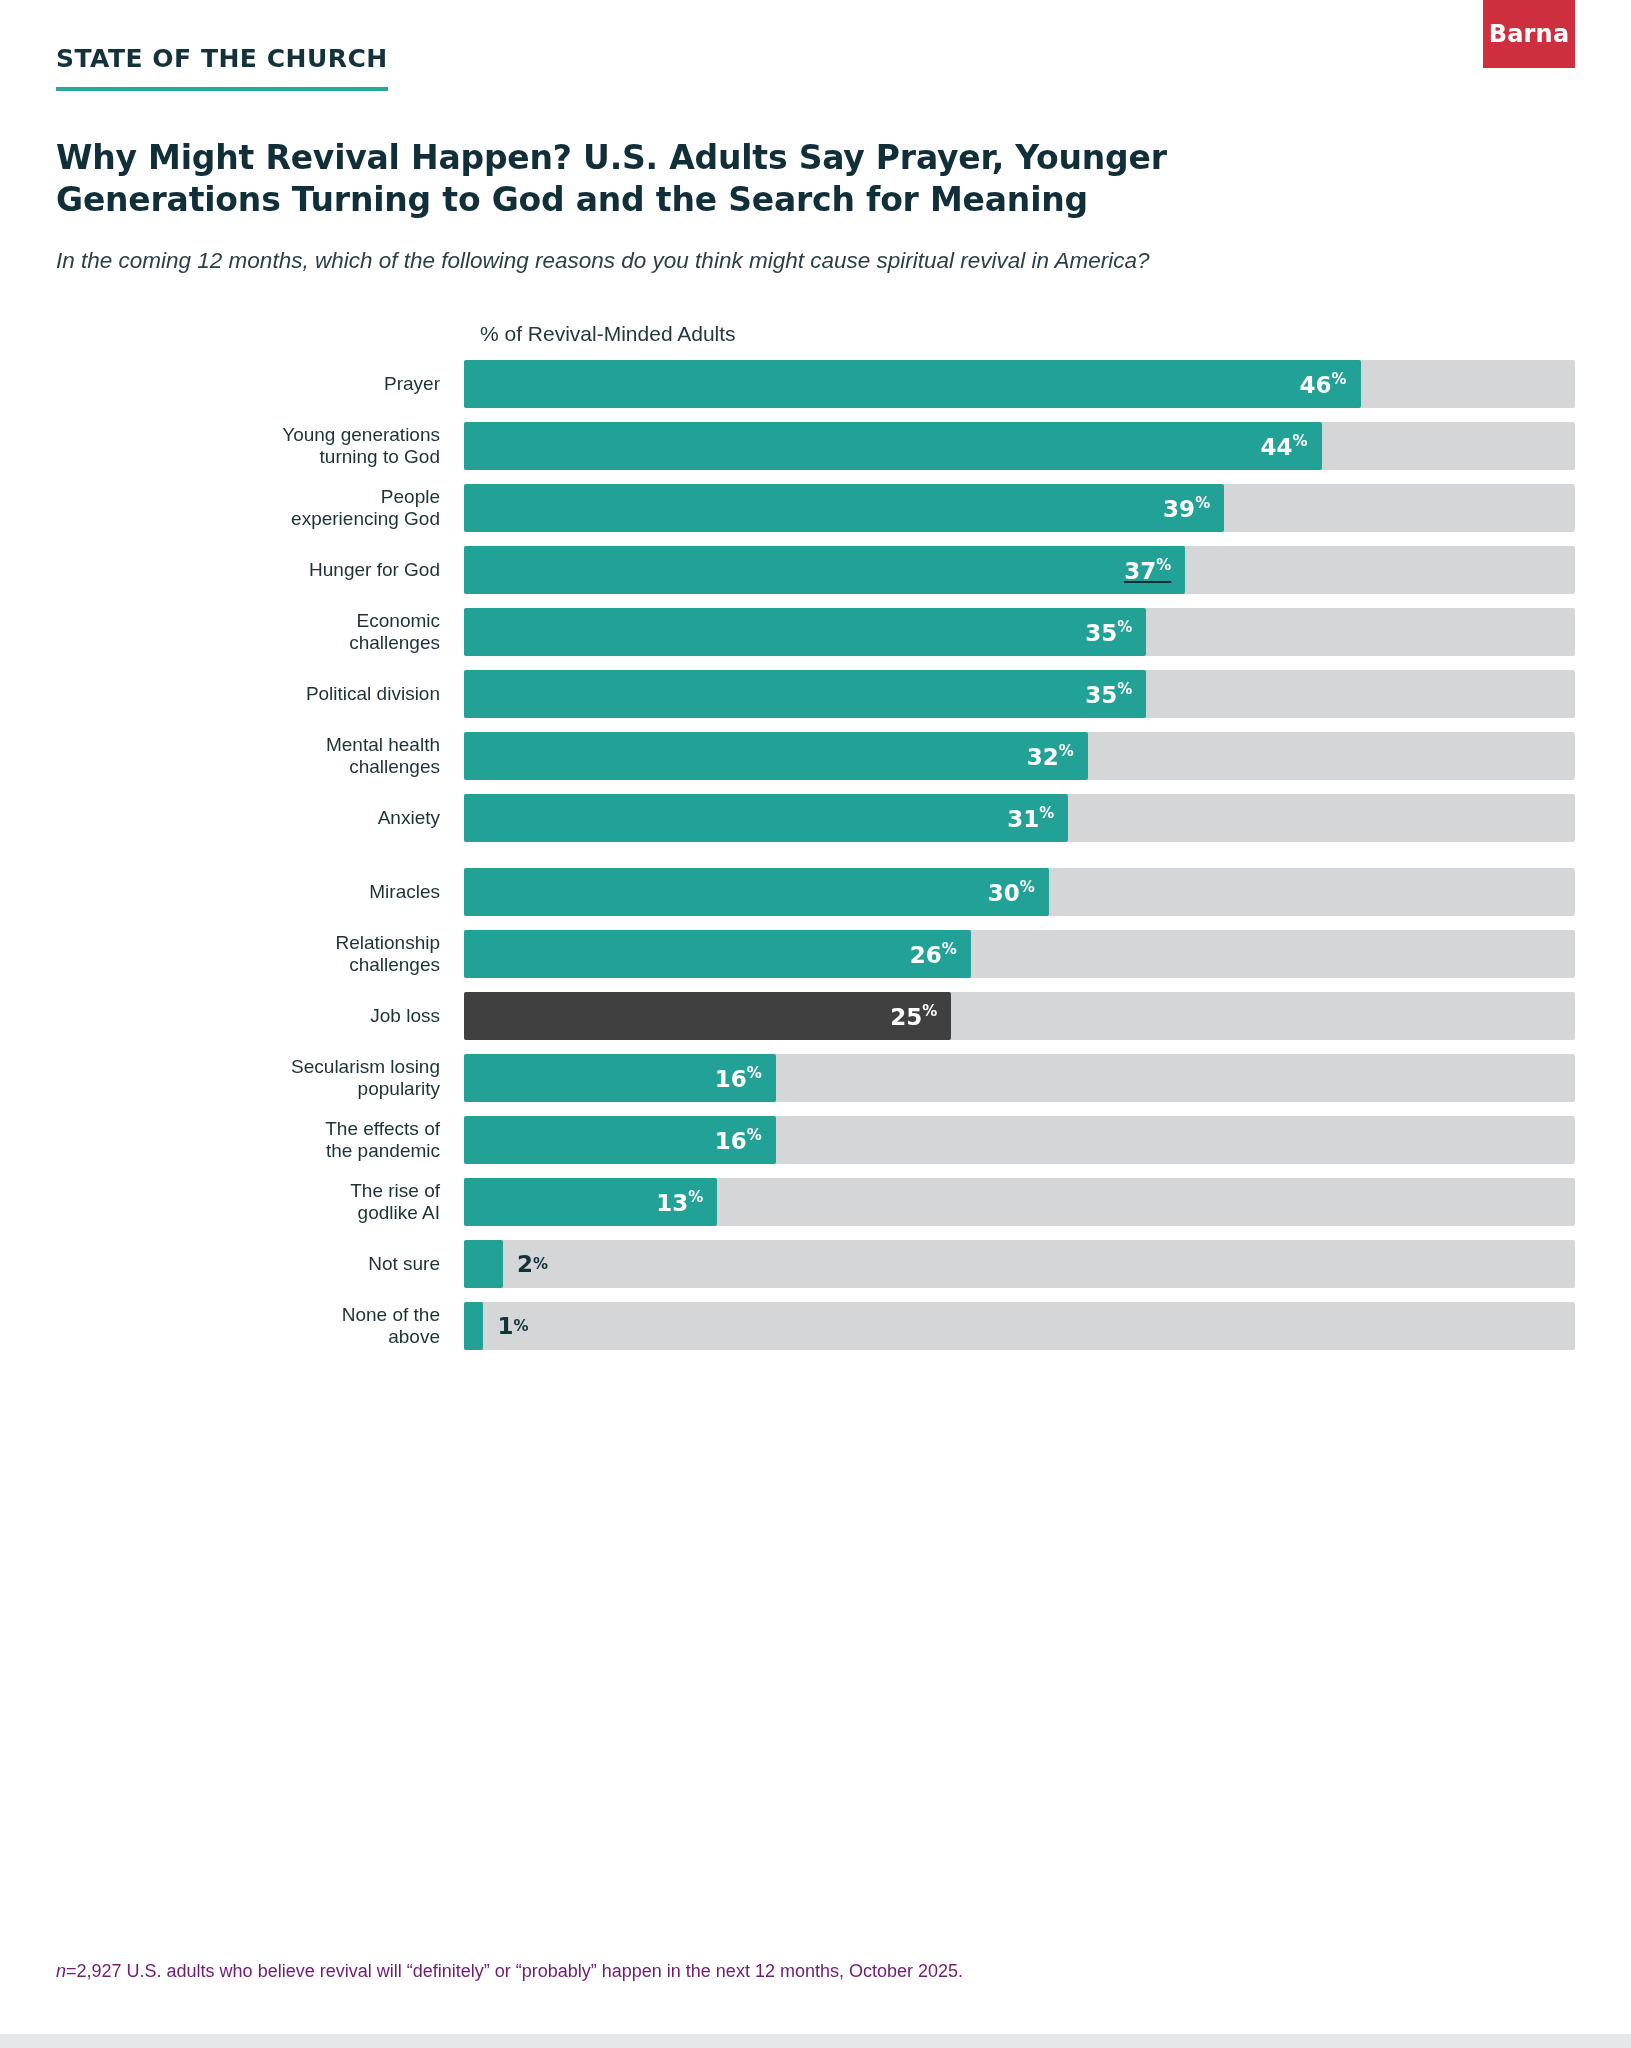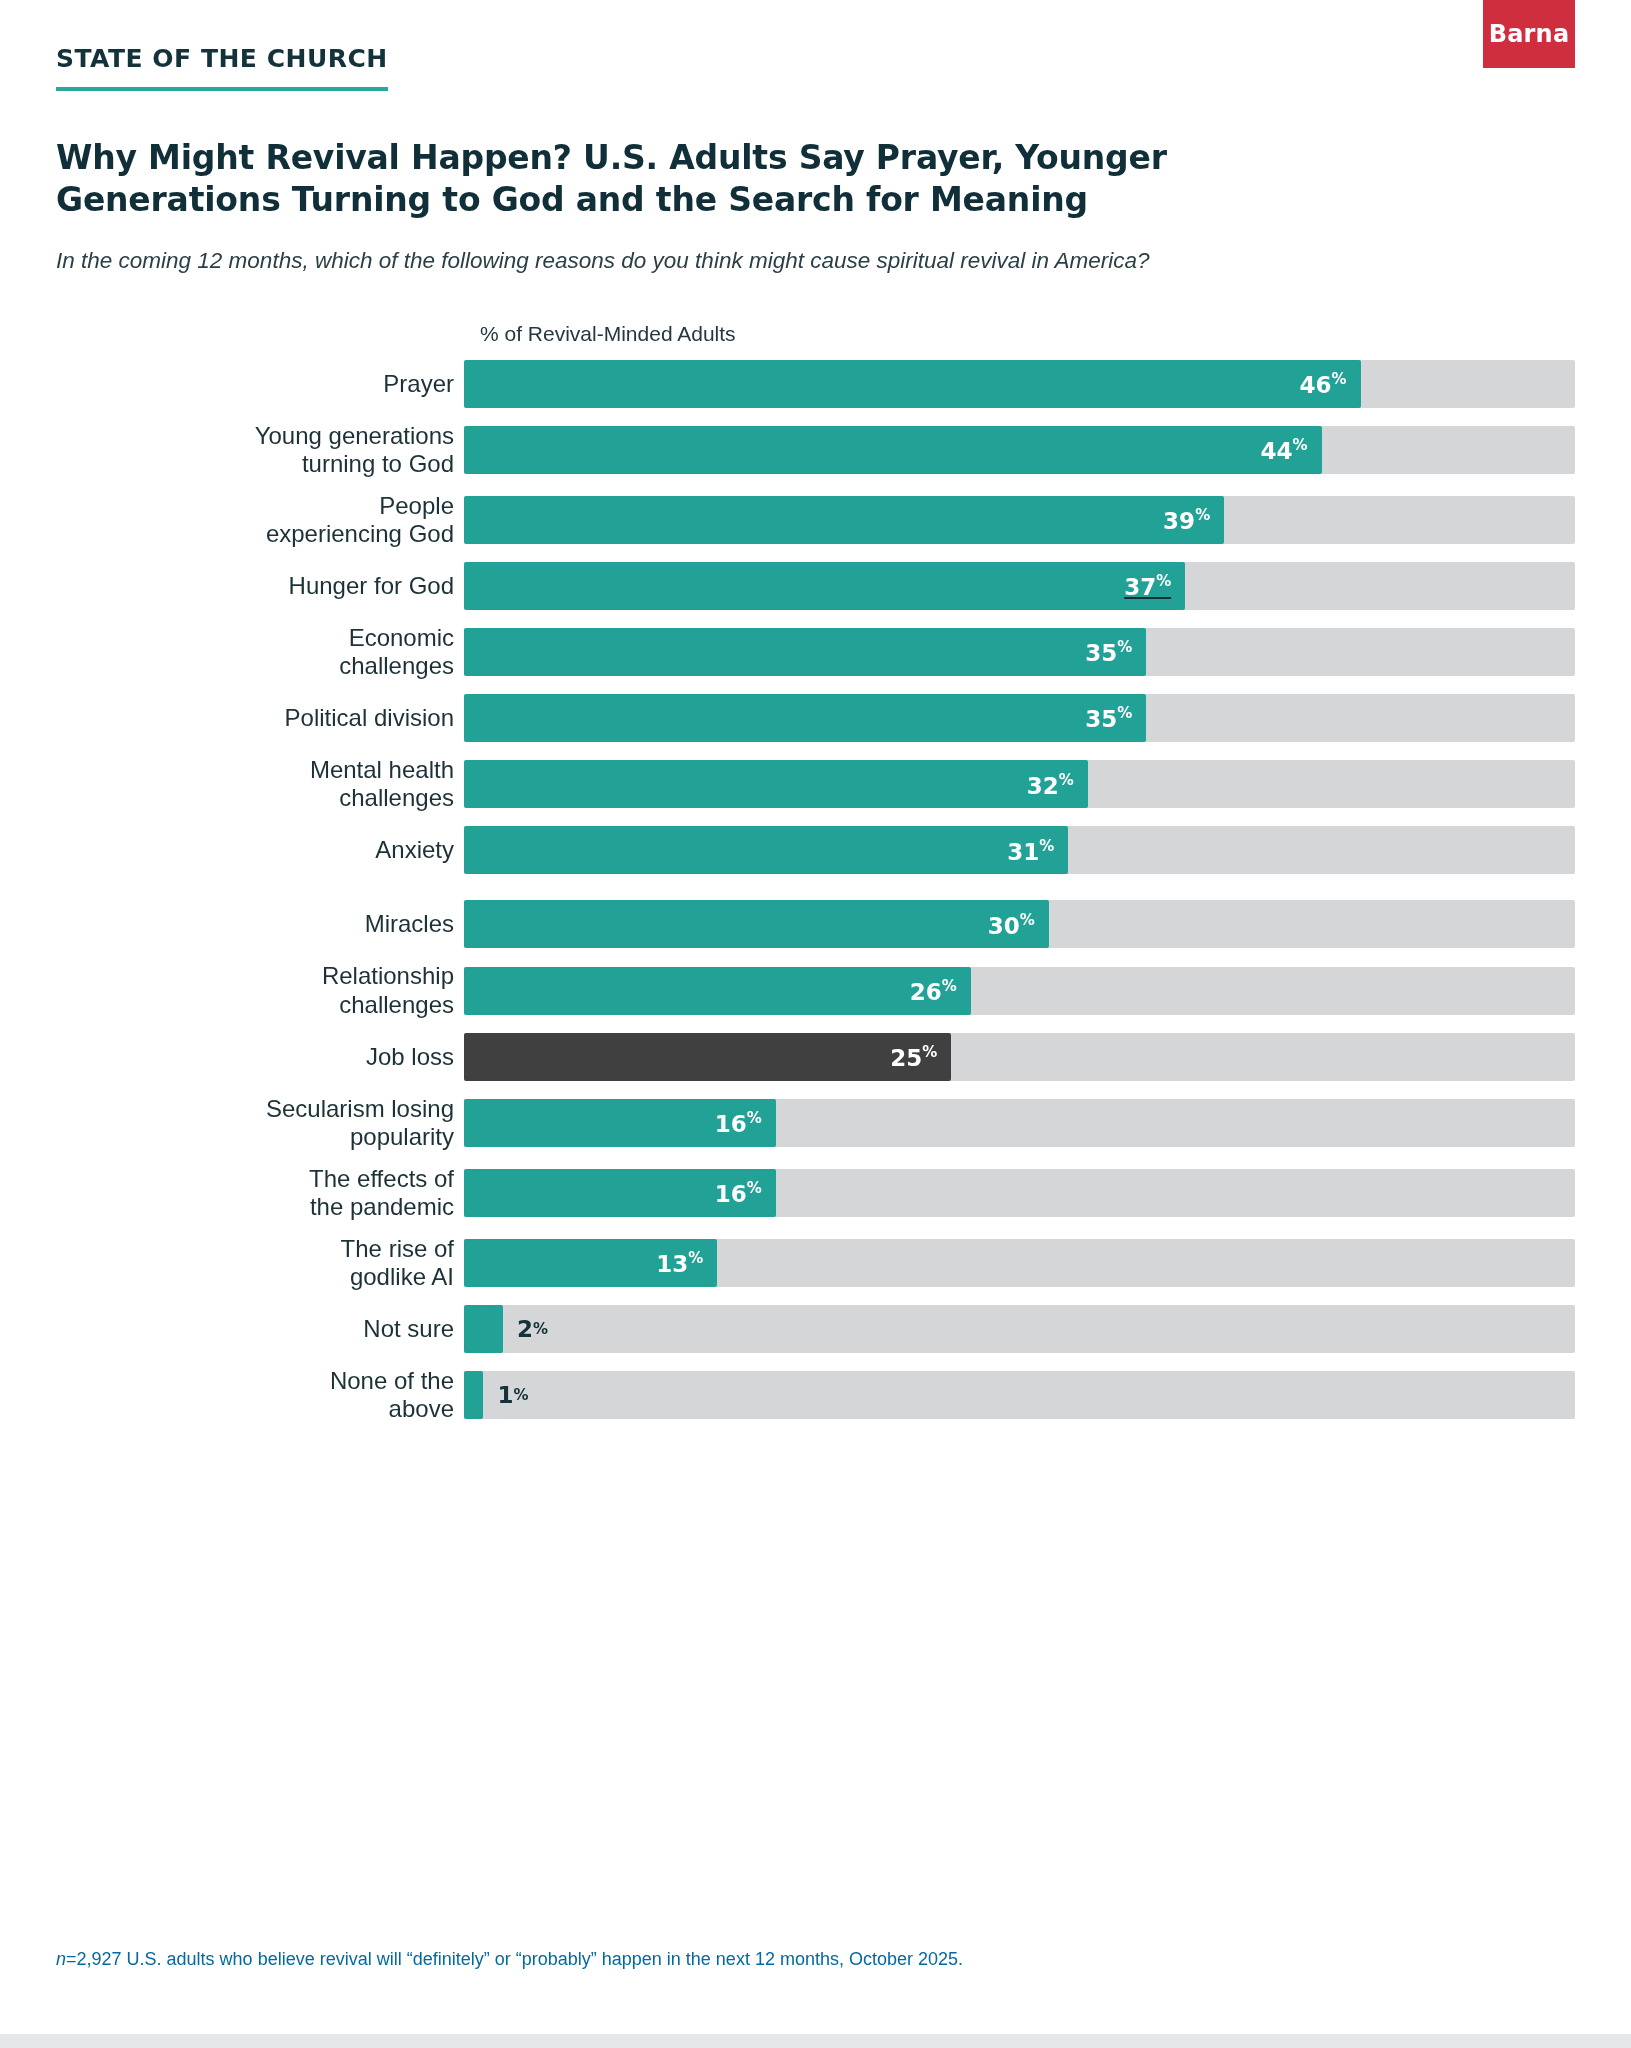--- a/index.html
+++ b/index.html
@@ -99,23 +99,23 @@
     display: flex;
     align-items: center;
     margin-bottom: 14px;
   }
   .row.gap-before {
     margin-top: 12px;
   }
   .row-label {
     width: 408px;
     text-align: right;
-    padding-right: 10px;
+    padding-right: 24px;
     box-sizing: border-box;
-    font-size: 24px;
+    font-size: 19px;
     line-height: 1.17;
     color: #1d3238;
     font-family: "Liberation Sans", sans-serif;
   }
   .track {
     position: relative;
     flex: 1;
     height: 48px;
     background: #d4d6d8;
     border-radius: 2px;
@@ -158,23 +158,23 @@
   }
   .value-outside .pct {
     font-size: 15px;
     vertical-align: super;
   }
 
   
   .footnote {
     position: absolute;
     left: 56px;
-    bottom: 78px;
+    bottom: 66px;
     font-size: 18px;
-    color: #0369a1;
+    color: #701a75;
     text-align: center;
   }
   .footnote .ital {
     font-style: italic;
   }
   .bottom-rule {
     position: absolute;
     left: 0;
     right: 0;
     bottom: 0;

